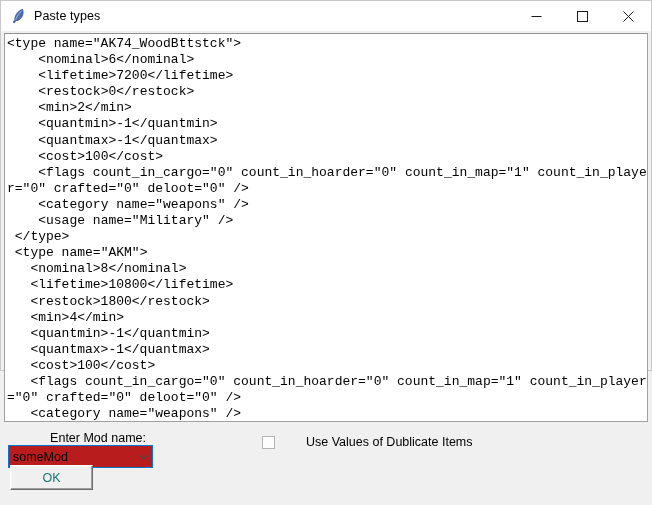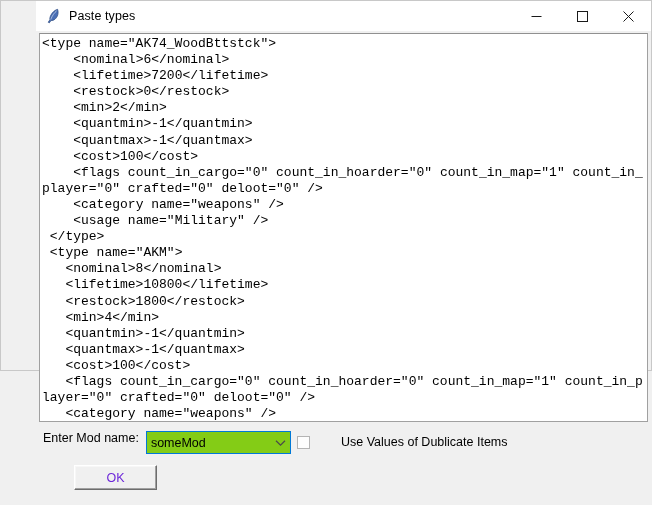--- a/index.html
+++ b/index.html
@@ -17,21 +17,20 @@
 
   #window {
     width: 652px;
     height: 371px;
     box-sizing: border-box;
     background: #f0f0f0;
     border: 1px solid #c8c8c8;
     display: flex;
     flex-direction: column;
     position: relative;
-    padding-left: 35px;
   }
 
   
   #titlebar {
     height: 30px;
     min-height: 30px;
     background: #ffffff;
     display: flex;
     align-items: center;
     position: relative;
@@ -104,35 +103,36 @@
     flex: 1 1 auto;
     position: relative;
     background: #f0f0f0;
   }
 
   #modname-row {
     position: absolute;
     left: 7px;
     top: 9px;
     display: flex;
-    align-items: flex-start;
+    align-items: flex-end;
     height: 24px;
+    flex-direction: column;
   }
   #modname-label {
     font-size: 12.5px;
     color: #000000;
     margin-right: 7px;
     white-space: nowrap;
   }
   #modname-combo {
     width: 145px;
     height: 23px;
     box-sizing: border-box;
     border: 1px solid #0078d7;
-    background: #84cc16;
+    background: #b91c1c;
     display: flex;
     align-items: center;
     position: relative;
     cursor: default;
   }
   #modname-value {
     font-size: 12.5px;
     color: #000000;
     padding-left: 4px;
     flex: 1 1 auto;
@@ -182,24 +182,23 @@
     background: #f0f0f0;
     border-top: 1px solid #ffffff;
     border-left: 1px solid #ffffff;
     border-right: 1px solid #6d6d6d;
     border-bottom: 1px solid #6d6d6d;
     box-shadow: inset -1px -1px 0 #a0a0a0, inset 1px 1px 0 #f7f7f7;
     display: flex;
     align-items: center;
     justify-content: center;
     font-size: 12.5px;
-    color: #6d28d9;
+    color: #0f766e;
     cursor: default;
     font-family: "Liberation Sans", sans-serif;
-    margin-left: 29px;
   }
 </style>
 </head>
 <body>
 
 <div id="window">
 
   <div id="titlebar">
     <div id="app-icon">
       <svg width="18" height="18" viewBox="0 0 18 18" xmlns="http://www.w3.org/2000/svg">

